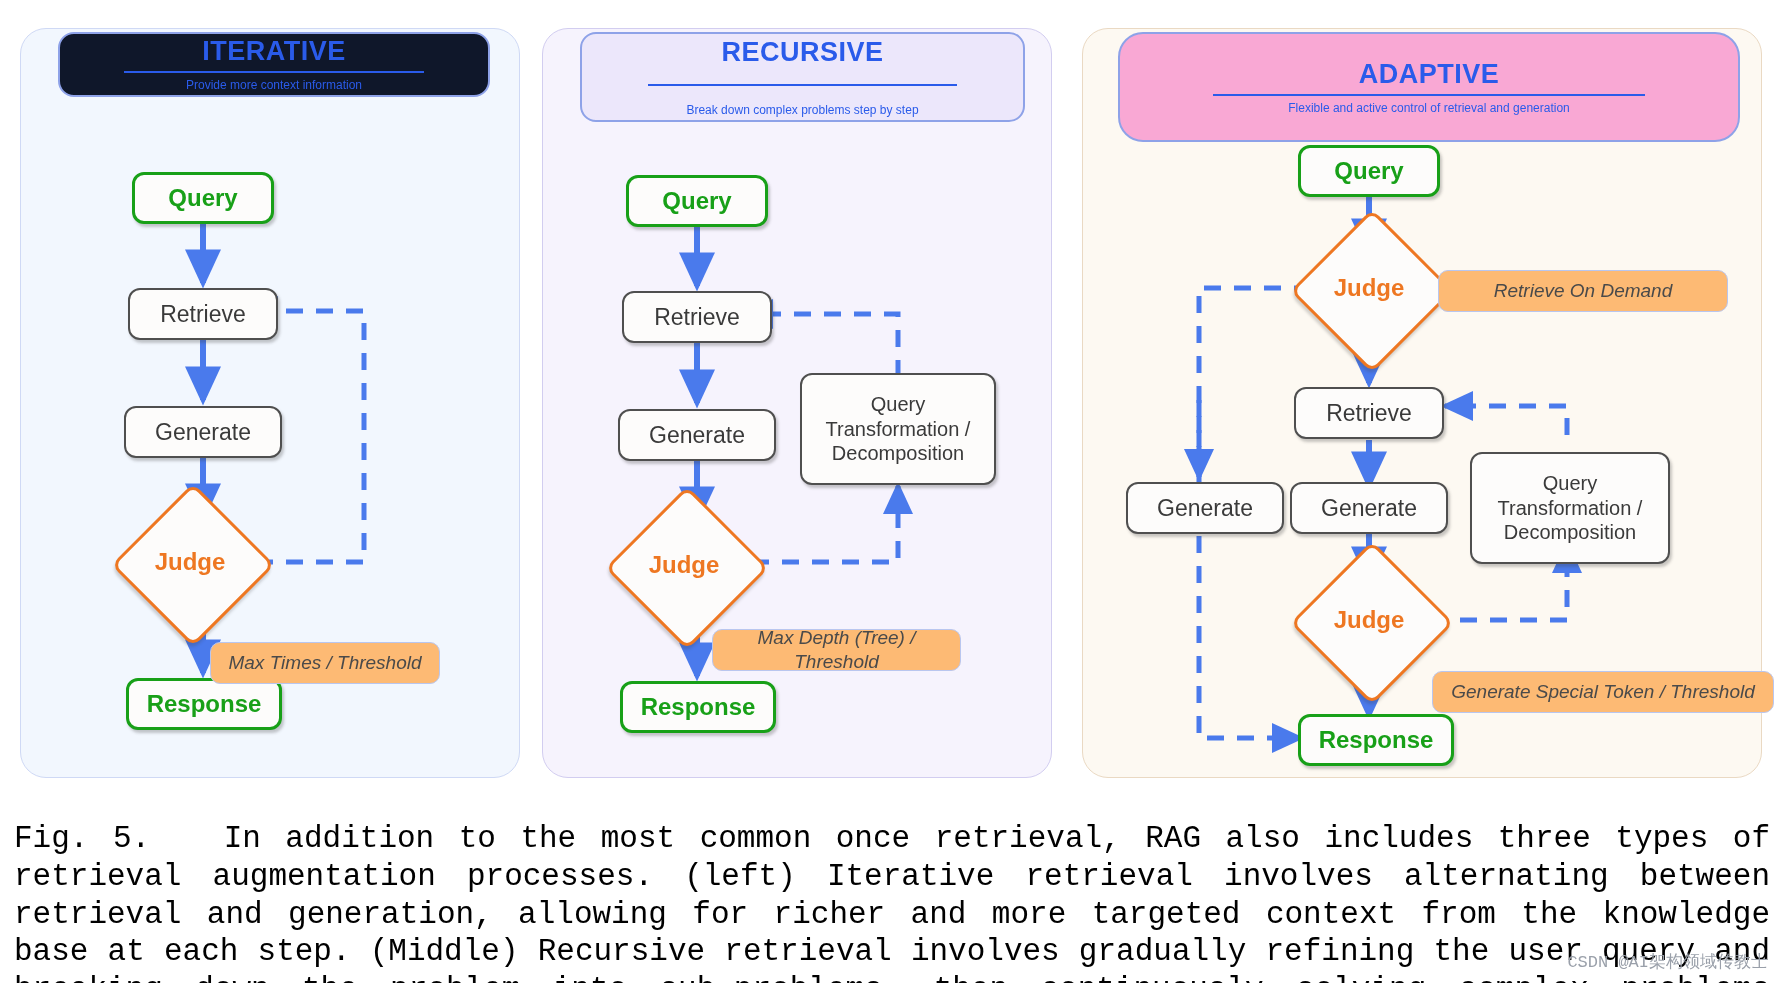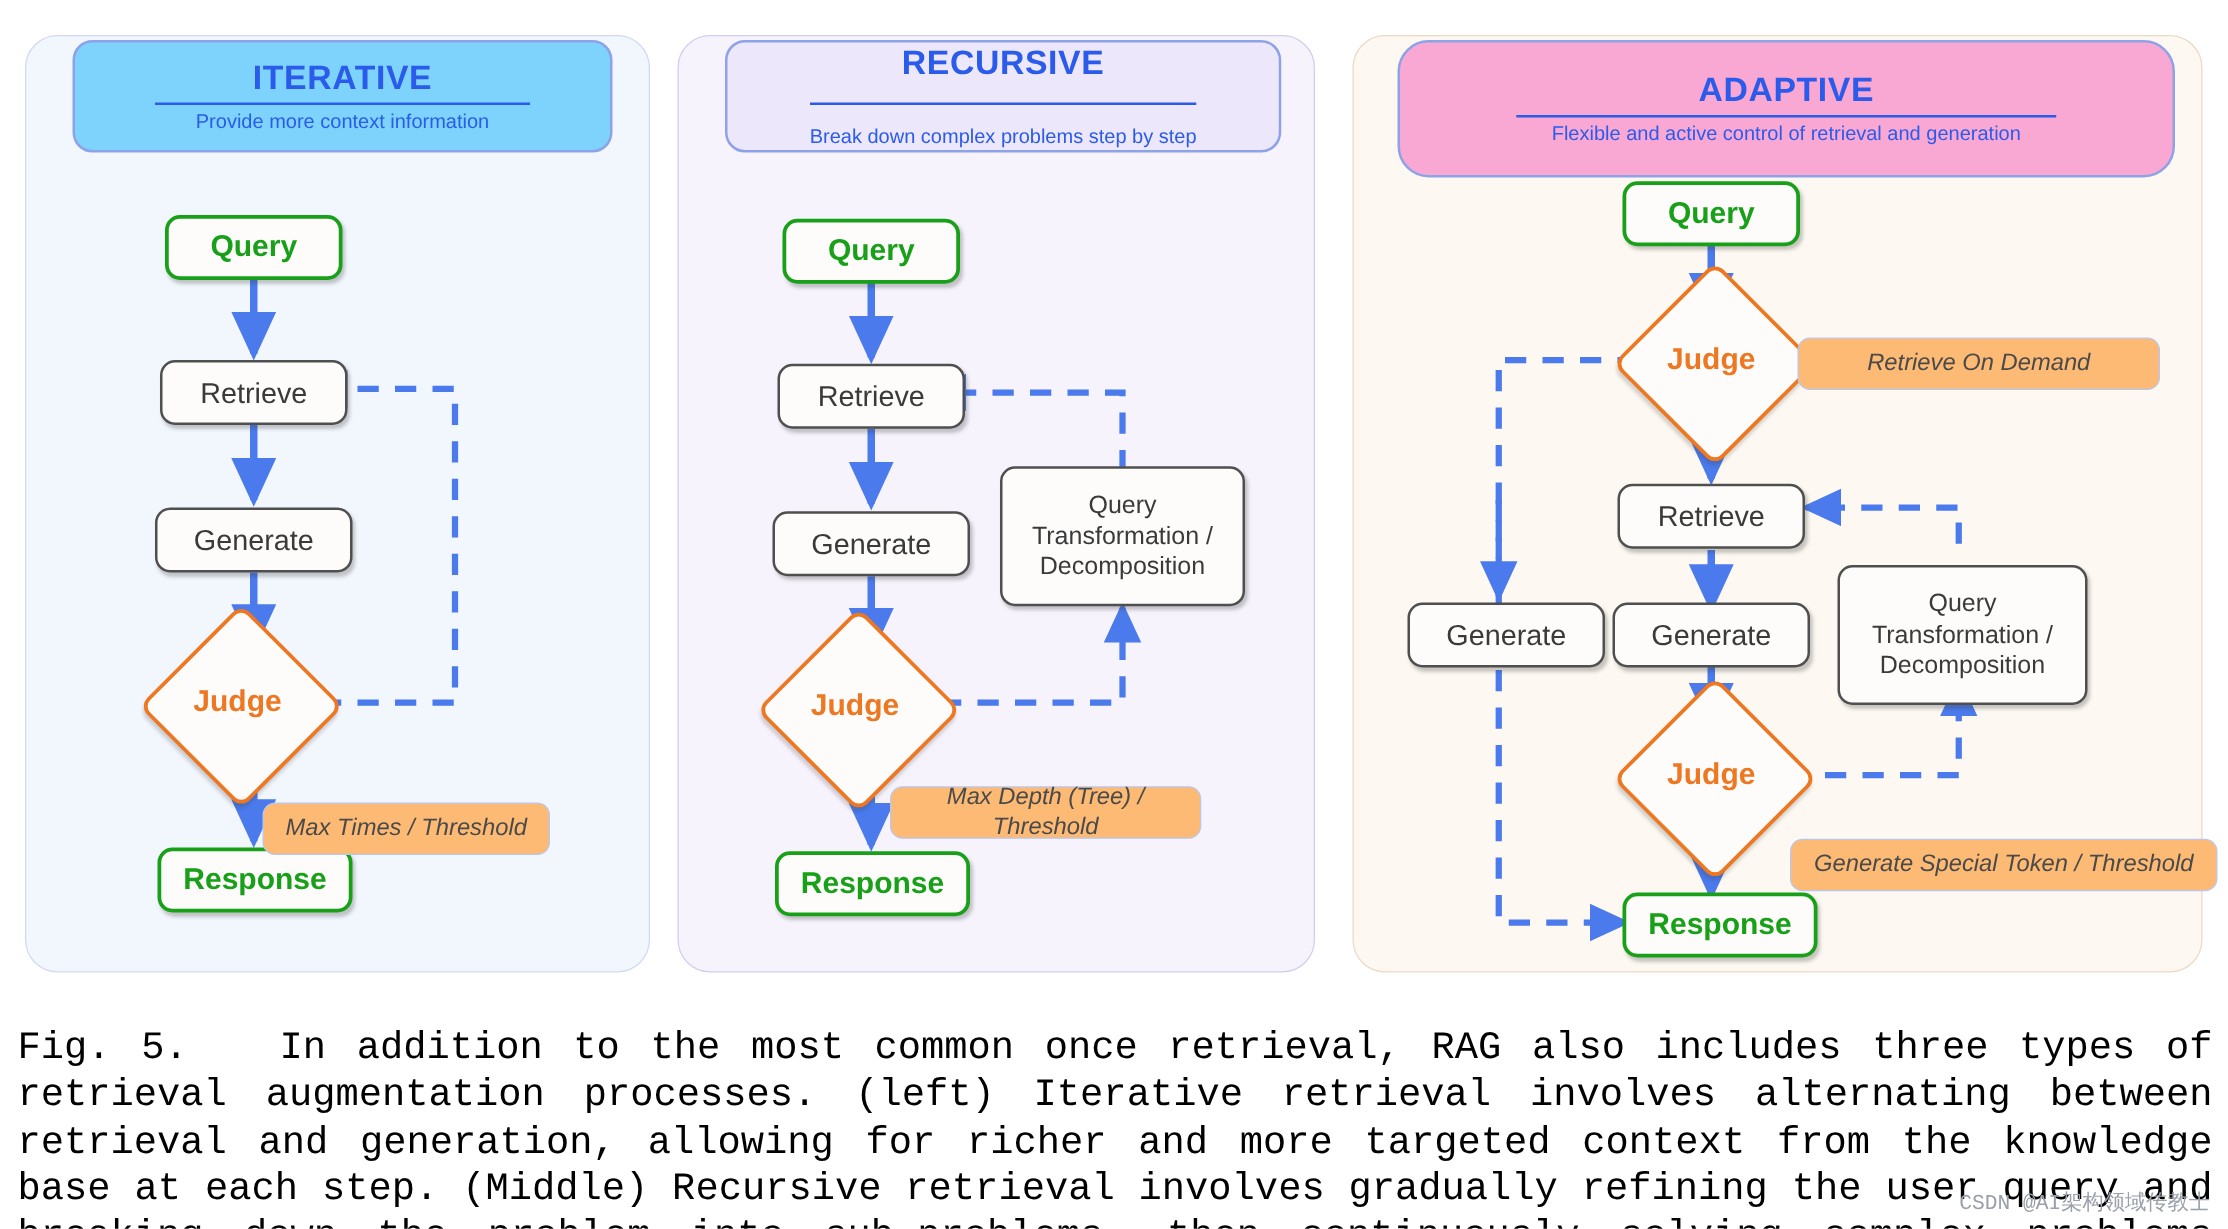--- a/index.html
+++ b/index.html
@@ -9,26 +9,26 @@
 
   
   .panel{position:absolute;border-radius:26px;box-sizing:border-box;}
   .panel.iterative{left:20px;top:28px;width:500px;height:750px;background:#f2f7fe;border:1px solid #cfd9f5;}
   .panel.recursive{left:542px;top:28px;width:510px;height:750px;background:#f6f3fd;border:1px solid #d2cdf0;}
   .panel.adaptive{left:1082px;top:28px;width:680px;height:750px;background:#fdf9f2;border:1px solid #ead9c3;}
 
   
   .phead{position:absolute;border-radius:16px;box-sizing:border-box;border:2px solid #8ea2e8;
          display:flex;flex-direction:column;align-items:center;justify-content:center;}
-  .phead.iterative{left:58px;top:32px;width:432px;height:90px;background:#7dd3fc;}
+  .phead.iterative{left:58px;top:32px;width:432px;height:65px;background:#0f172a;}
   .phead.recursive{left:580px;top:32px;width:445px;height:90px;background:#ece7fb;gap:12px;}
   .phead.adaptive{left:1118px;top:32px;width:622px;height:110px;background:#f9a8d4;border-radius:25px;}
   .phead .ttl{color:#2a5bea;font-weight:bold;font-size:27px;letter-spacing:.5px;line-height:1;margin-bottom:6px;}
   .phead .rule{height:2px;background:#2a5bea;width:70%;margin-bottom:6px;}
-  .phead .sub{color:#2a5bea;font-size:16px;line-height:1;}
+  .phead .sub{color:#2a5bea;font-size:12px;line-height:1;}
 
   
   .node{position:absolute;box-sizing:border-box;display:flex;align-items:center;justify-content:center;
         text-align:center;background:#fdfcfb;border-radius:12px;box-shadow:2px 3px 3px rgba(60,60,60,.28);}
   .node.gray{border:2.5px solid #4f4f4f;color:#3a3a3a;font-size:23px;}
   .node.green{border:3px solid #18a018;color:#18a018;font-weight:bold;font-size:24px;}
   .node.multiline{font-size:20px;line-height:1.22;}
 
   
   .diamond{position:absolute;}

